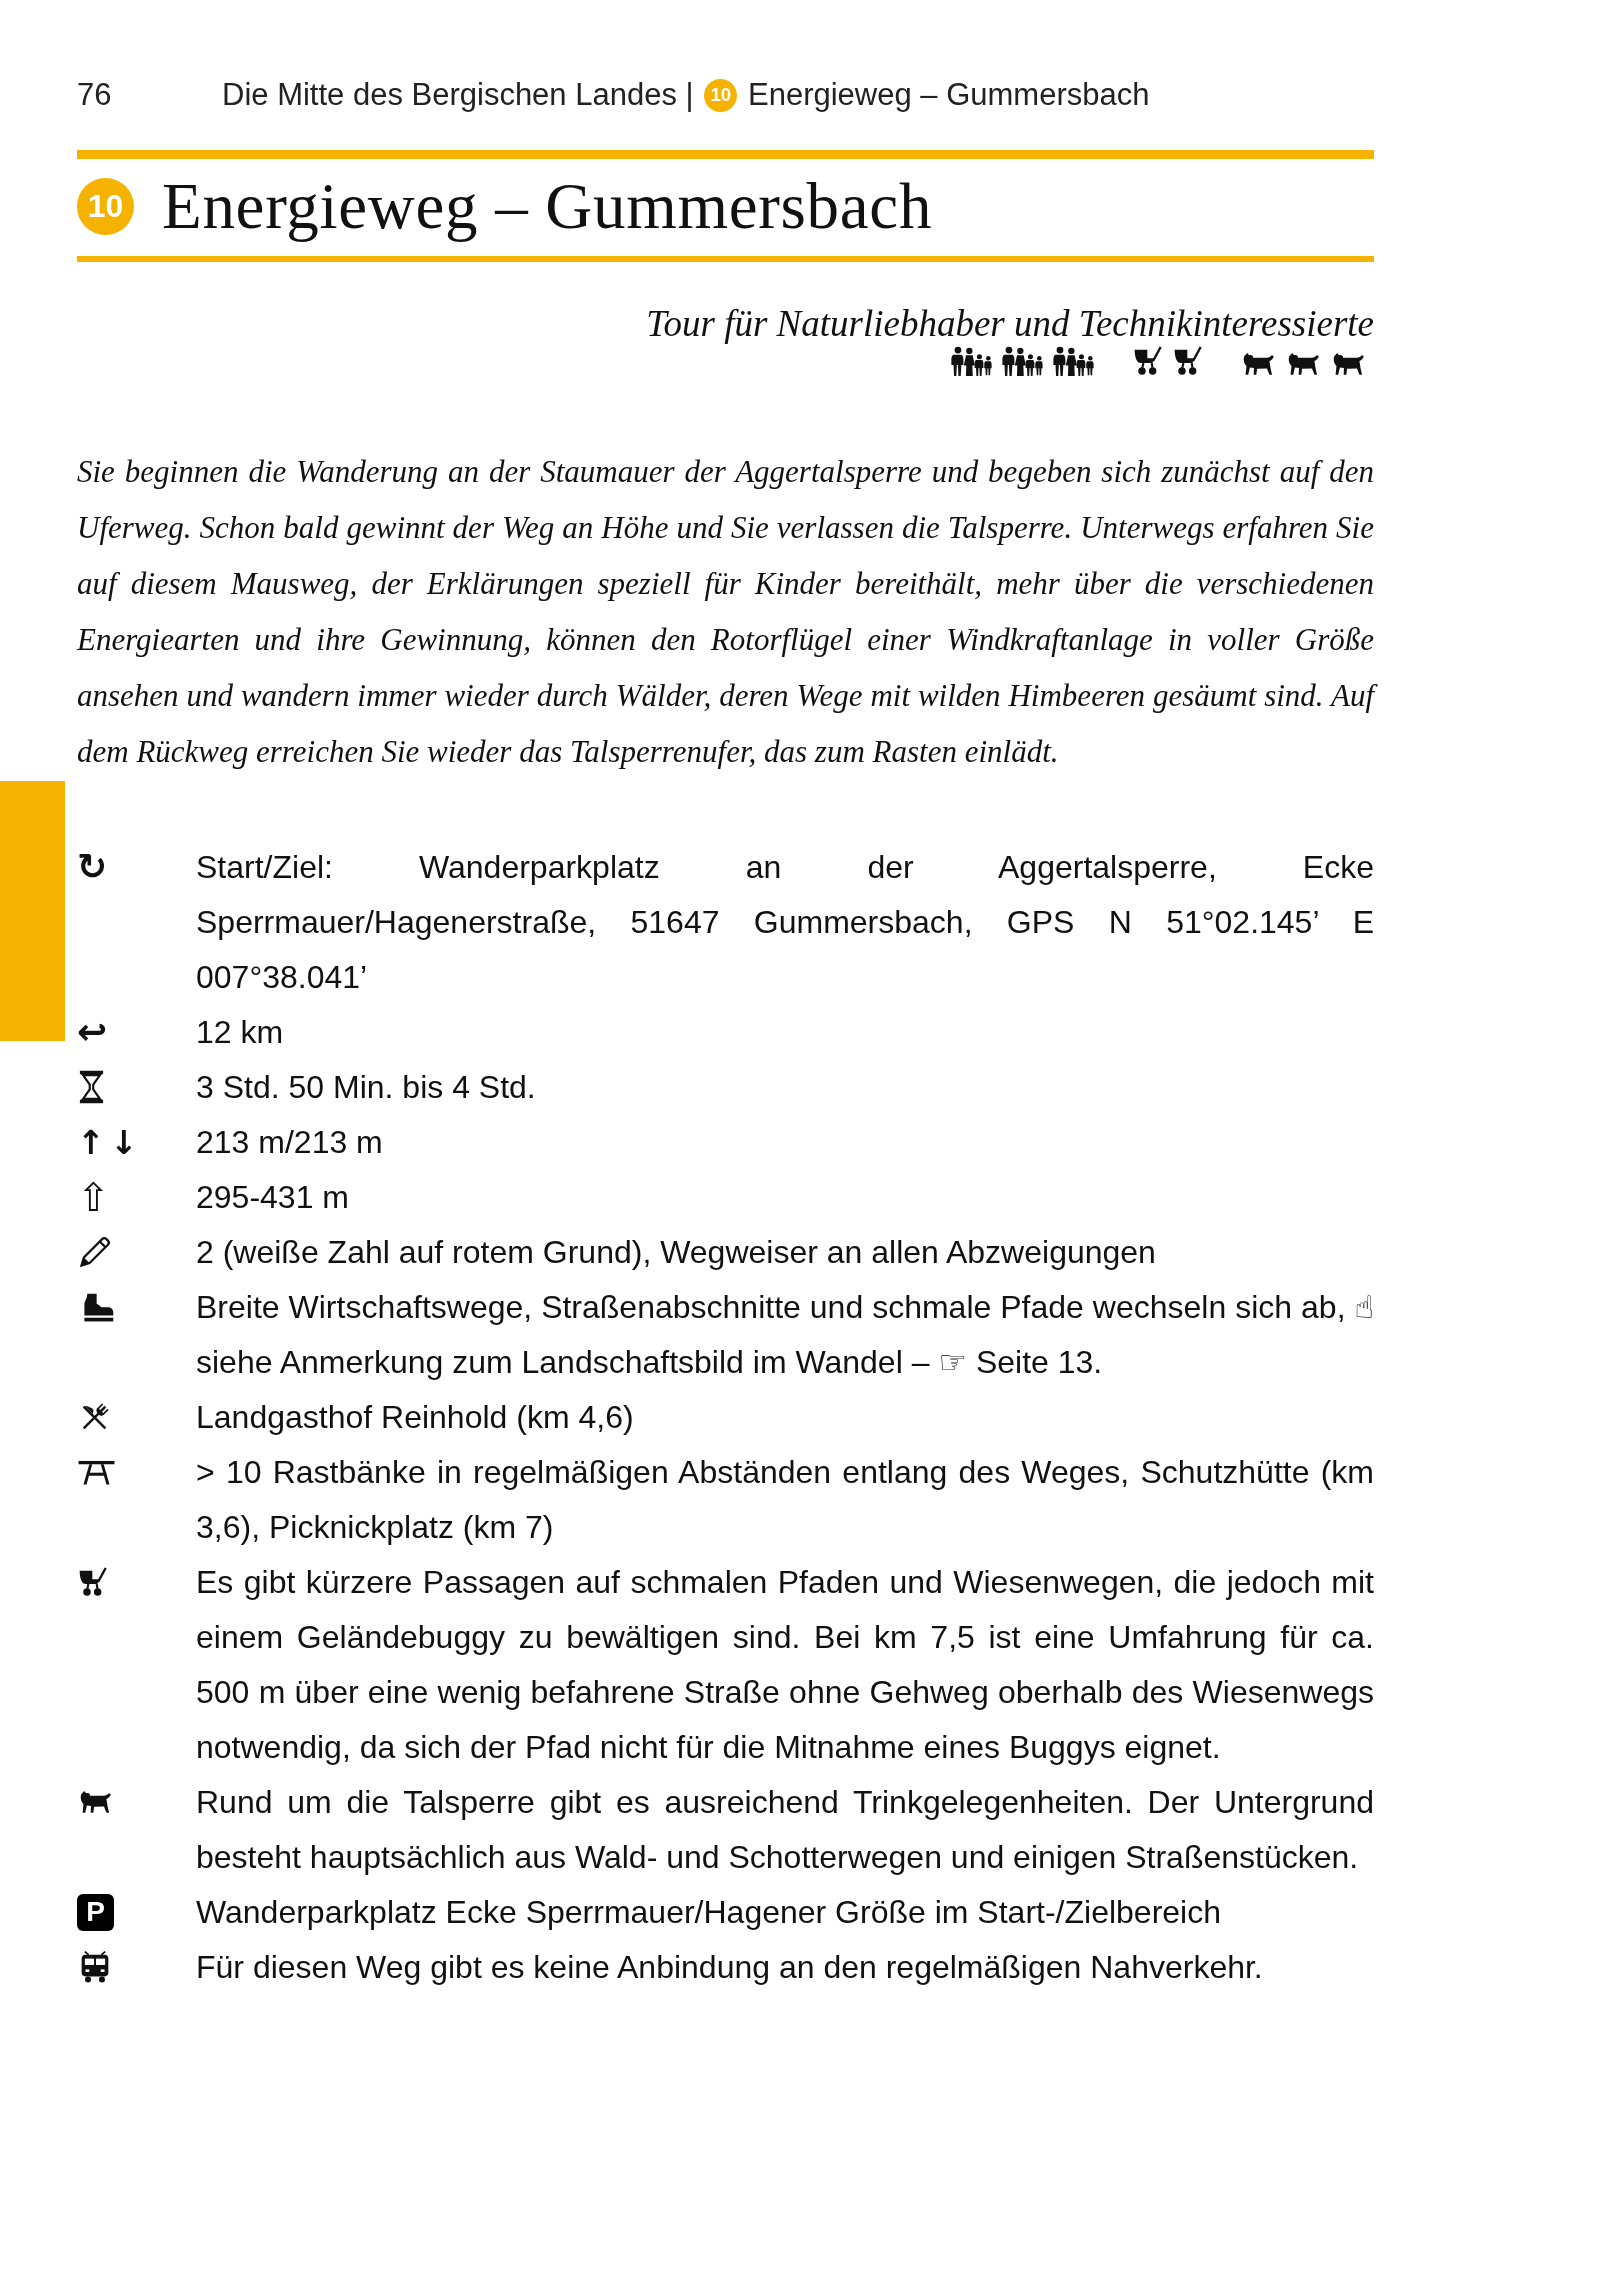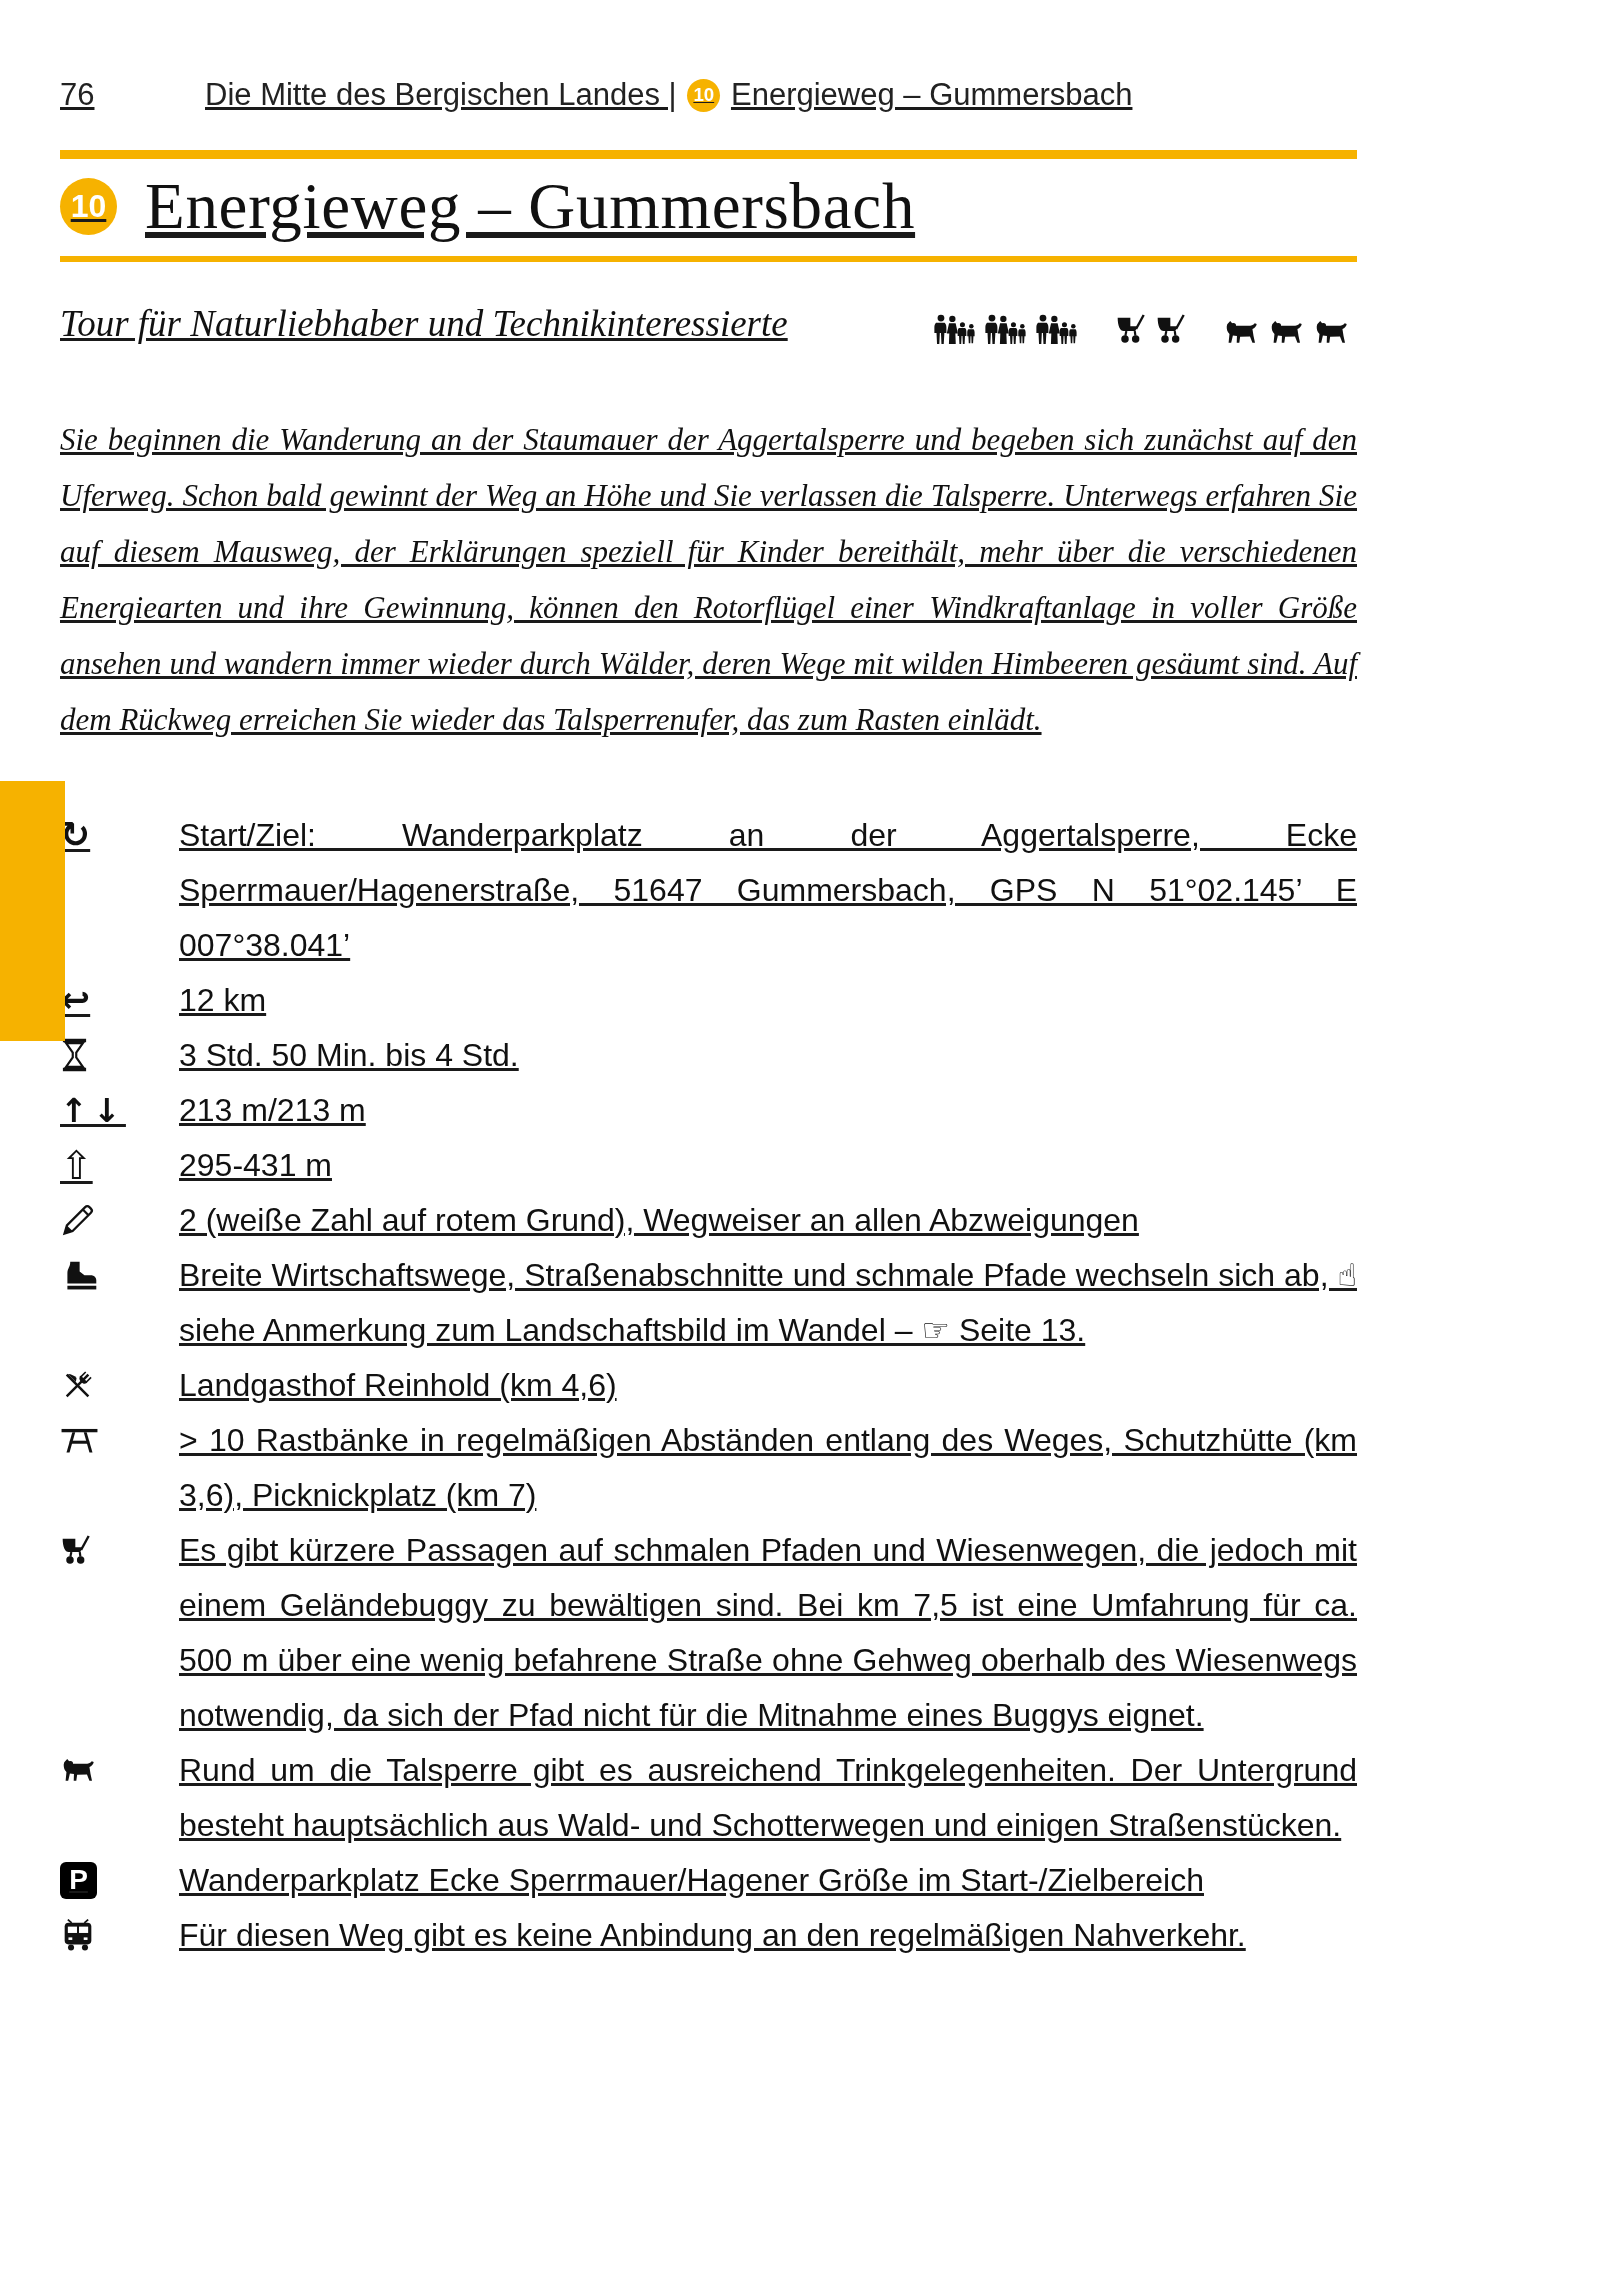--- a/index.html
+++ b/index.html
@@ -4,21 +4,21 @@
 <title>Energieweg – Gummersbach</title>
 <style>
   :root{ --accent:#F6B200; --ink:#1a1a1a; }
   html,body{ margin:0; padding:0; }
   body{ background:#ffffff; }
   .page{
     position:relative; width:1600px; height:2295px; background:#fff;
     color:var(--ink); font-family:"Liberation Sans","DejaVu Sans",sans-serif;
     overflow:hidden;
   }
-  .content{ margin-left:60px; width:1297px;text-decoration:underline; }
+  .content{ margin-left:77px; width:1297px; }
 
   
   .pagehead{ display:flex; align-items:center; padding-top:77px; font-size:31px; color:#222; }
   .pagenum{ flex:none; width:145px; }
   .ph-text{ white-space:nowrap; }
 
   .circle-num{
     display:inline-flex; align-items:center; justify-content:center;
     border-radius:50%; background:var(--accent); color:#fff; font-weight:700;
     font-family:"Liberation Sans","DejaVu Sans",sans-serif; flex:none;
@@ -26,21 +26,21 @@
   .circle-num.small{ width:33px; height:33px; font-size:18.7px; margin:0 10.7px; }
   .circle-num.large{ width:57px; height:57px; font-size:32px; }
 
   .rule{ background:var(--accent); }
   .rule.thick{ height:8.7px; margin-top:37px; }
   .rule.thin{ height:5.3px; }
 
   .title-row{ display:flex; align-items:center; gap:28px; padding:10.7px 0 12px; }
   .title-text{ font-family:"Liberation Serif","DejaVu Serif",serif; font-size:65px; color:#111; letter-spacing:0.7px; }
 
-  .subtitle-row{ display:flex; align-items:flex-end; justify-content:space-between; margin-top:40px; }
+  .subtitle-row{ display:flex; align-items:flex-end; justify-content:space-between; margin-top:40px;flex-direction:column; }
   .subtitle-text{ font-family:"Liberation Serif","DejaVu Serif",serif; font-style:italic; font-size:37px; color:#111; }
   .ratings{ display:flex; align-items:flex-end; gap:36px; padding-right:6.7px; }
   .rating-group{ display:inline-flex; align-items:flex-end; gap:8px; }
 
   .intro{
     margin-top:67px; font-family:"Liberation Serif","DejaVu Serif",serif;
     font-style:italic; font-size:31px; line-height:56px; text-align:justify; color:#111;
   }
 
   .info-list{ margin-top:60px; }

